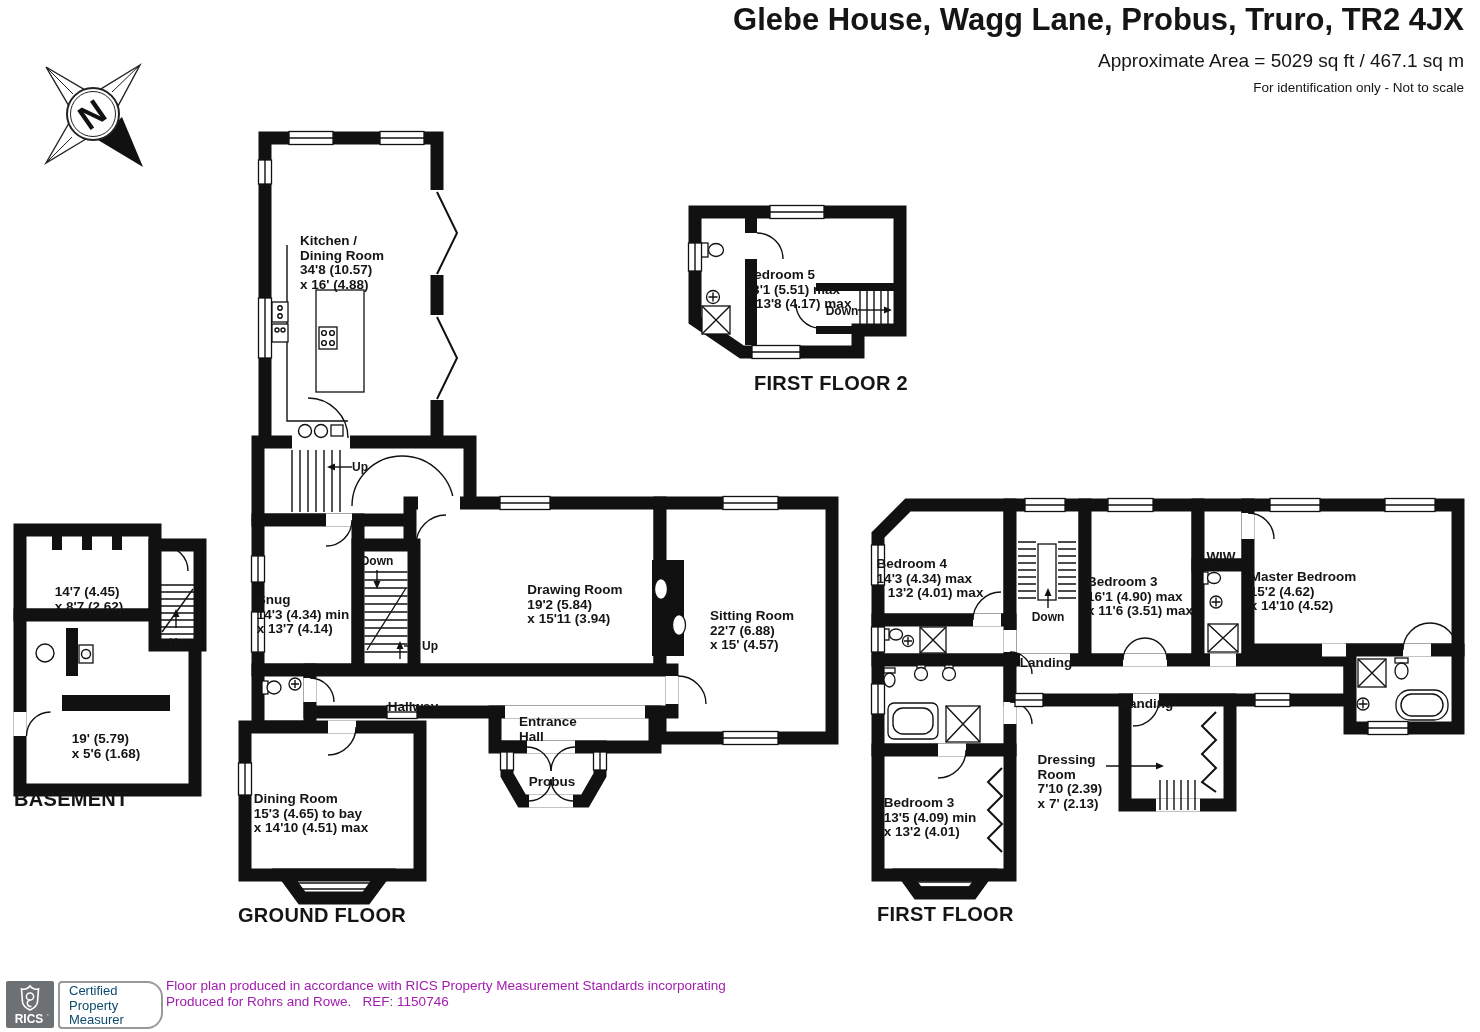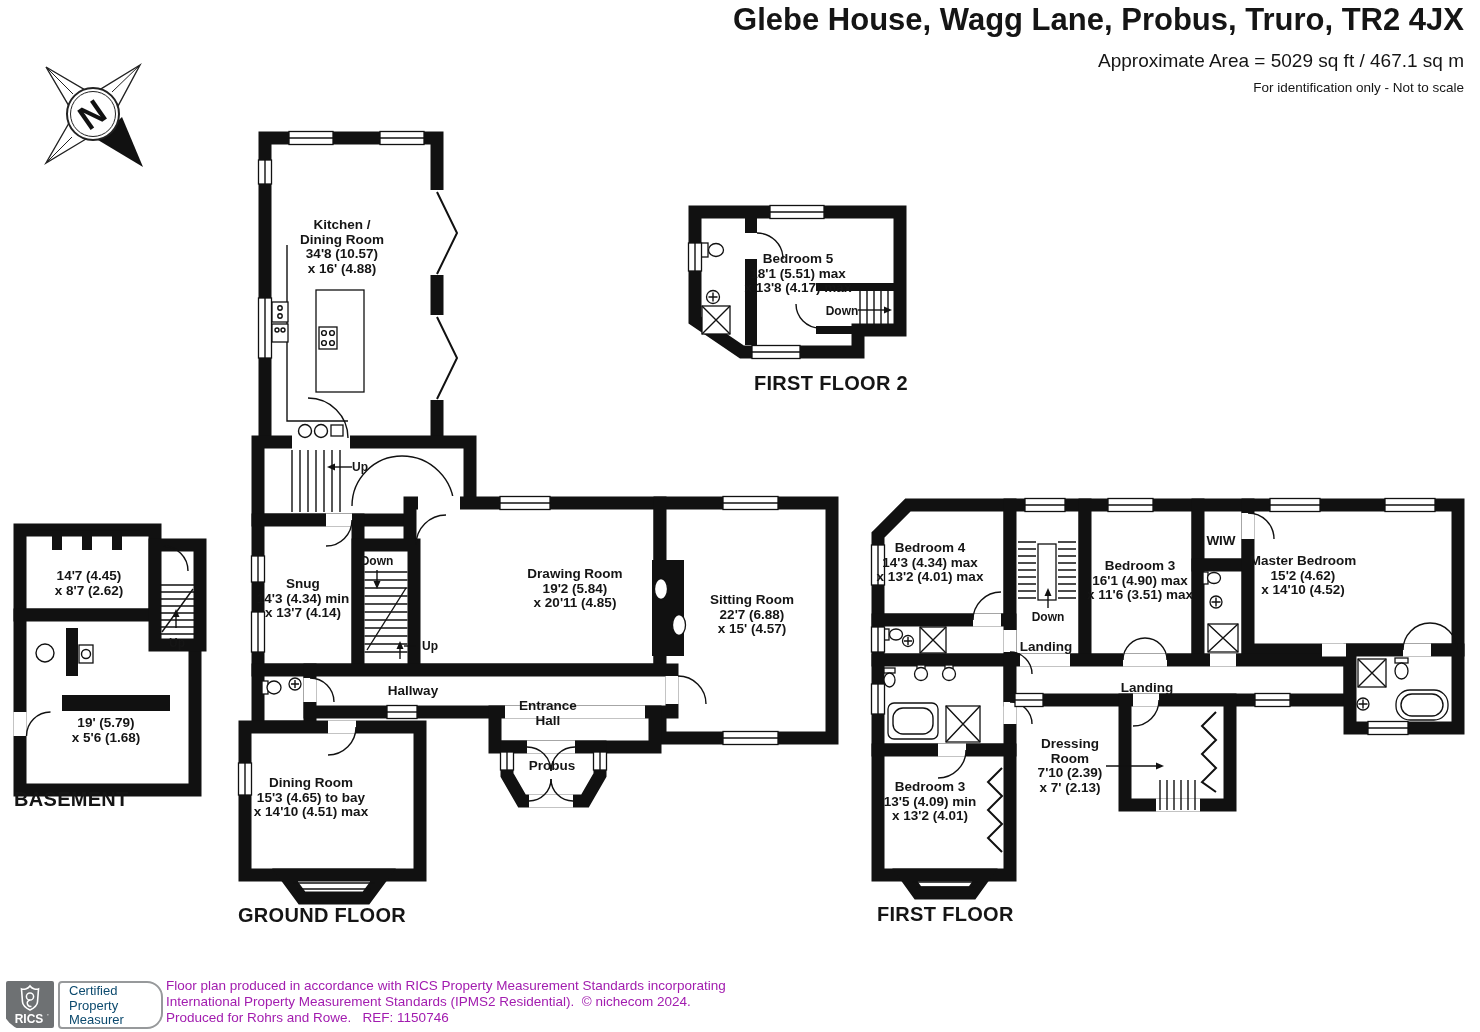--- a/index.html
+++ b/index.html
@@ -1,23 +1,23 @@
 <!DOCTYPE html>
 <html><head>
 <meta charset="utf-8">
 <style>
   html,body{margin:0;padding:0;background:#fff;}
   #page{position:relative;width:1480px;height:1032px;background:#fff;overflow:hidden;
-        font-family:"Liberation Sans", sans-serif;color:#151515;border-radius:32px;}
+        font-family:"Liberation Sans", sans-serif;color:#151515;}
   .hdr-title{position:absolute;top:2px;right:16px;font-size:31px;font-weight:700;white-space:nowrap;}
   .hdr-area{position:absolute;top:50px;right:16px;font-size:19px;font-weight:400;white-space:nowrap;text-align:right;}
   .hdr-note{position:absolute;top:80px;right:16px;font-size:13.5px;font-weight:400;white-space:nowrap;}
   #plan{position:absolute;left:0;top:0;}
-  .rl{position:absolute;transform:translateX(-50%);text-align:center;white-space:nowrap;
-      font-size:13.5px;line-height:14.5px;}
+  .rl{position:absolute;transform:translateX(-50%);text-align:left;white-space:nowrap;
+      font-size:13.5px;line-height:14.5px;margin-top:16px;}
   .rl .nm{font-weight:700;}
   .rl .dm{font-weight:700;}
   .sl{position:absolute;transform:translate(-50%,-50%);font-size:12px;font-weight:700;white-space:nowrap;}
   .fl{position:absolute;font-size:20px;font-weight:700;letter-spacing:.3px;white-space:nowrap;}
   .compass{position:absolute;left:40px;top:60px;}
   
   .w{fill:#fff;stroke:#111;stroke-width:13;}
   .g{fill:#fff;stroke:none;}
   .b{fill:#111;stroke:none;}
   .t{stroke:#111;stroke-width:1.4;fill:none;}
@@ -477,21 +477,21 @@
   </div>
 
   <div class="rl" style="left:303px;top:577px">
     <div class="nm">Snug</div>
     <div class="dm">14'3 (4.34) min</div>
     <div class="dm">x 13'7 (4.14)</div>
   </div>
   <div class="rl" style="left:575px;top:567px">
     <div class="nm">Drawing Room</div>
     <div class="dm">19'2 (5.84)</div>
-    <div class="dm">x 20'11 (4.85)</div>
+    <div class="dm">x 15'11 (3.94)</div>
   </div>
   <div class="rl" style="left:752px;top:593px">
     <div class="nm">Sitting Room</div>
     <div class="dm">22'7 (6.88)</div>
     <div class="dm">x 15' (4.57)</div>
   </div>
   <div class="rl" style="left:311px;top:776px">
     <div class="nm">Dining Room</div>
     <div class="dm">15'3 (4.65) to bay</div>
     <div class="dm">x 14'10 (4.51) max</div>
@@ -563,17 +563,16 @@
     <text x="23" y="42" font-size="12" font-weight="700" fill="#fff" text-anchor="middle" font-family="Liberation Sans, sans-serif">RICS</text>
     <text x="42" y="38" font-size="7" fill="#fff" text-anchor="middle" font-family="Liberation Sans, sans-serif">'</text>
   </svg>
   <div class="badge">
     <div>Certified</div>
     <div>Property</div>
     <div>Measurer</div>
   </div>
   <div class="ftxt">
     <div>Floor plan produced in accordance with RICS Property Measurement Standards incorporating</div>
-    <div>International Property Measurement Standards (IPMS2 Residential).  © nichecom 2024.</div>
     <div>Produced for Rohrs and Rowe.   REF: 1150746</div>
   </div>
 
 </div>
 
 </body></html>

